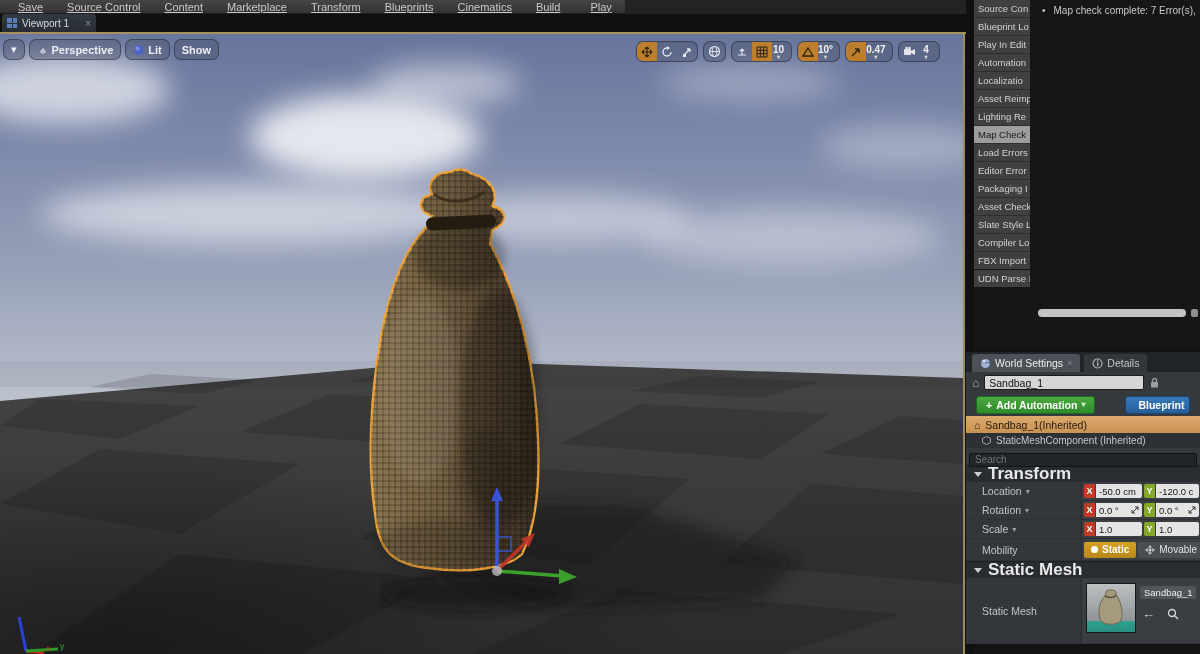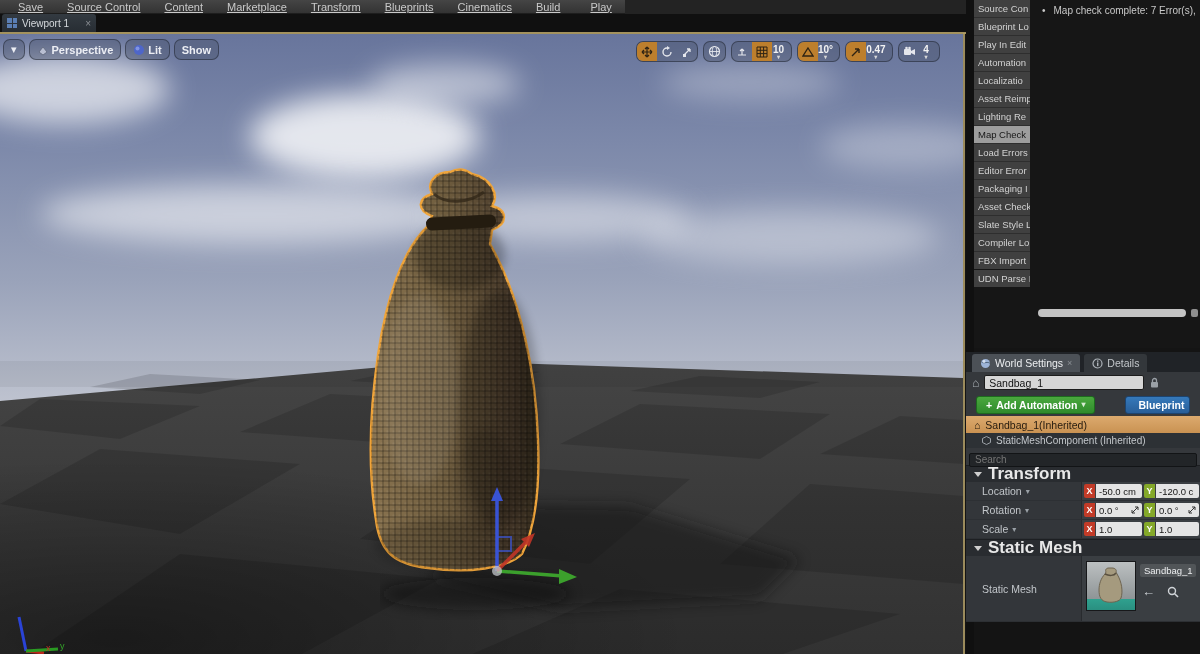--- a/index.html
+++ b/index.html
@@ -484,20 +484,37 @@
         </div>
       <div class="pval">
         <span class="axis-tag" style="background:#c23b28;">X</span>
         <span class="axis-box" style="width:46px;">1.0</span>
         <span class="axis-tag" style="background:#84a829; margin-left:1px;">Y</span>
         <span class="axis-box" style="width:43px;">1.0</span>
 
       </div>
     </div>
 
+    <div class="prow" style="height:22px;">
+      <div class="plab">
+          <span>Mobility</span>
+        </div>
+      <div class="pval" style="gap:2px;">
+        <span class="mob-btn mob-static">
+          <span class="dot"></span>
+          <span>Static</span>
+        </span>
+        <span class="mob-btn mob-mov">
+          <svg width="10" height="10" viewBox="0 0 12 12">
+              <path d="M6,1 L6,11 M1,6 L11,6 M6,1 L4,3 M6,1 L8,3 M6,11 L4,9 M6,11 L8,9 M1,6 L3,4 M1,6 L3,8 M11,6 L9,4 M11,6 L9,8" stroke="#dfe3e6" stroke-width="1.2" fill="none"></path>
+            </svg>
+          <span>Movable</span>
+        </span>
+      </div>
+    </div>
 
     <div class="sec-head">
       <span class="tri"></span>
       <span>Static Mesh</span>
     </div>
 
     <div class="sm-content">
       <div class="plab">
           <span>Static Mesh</span>
         </div>

